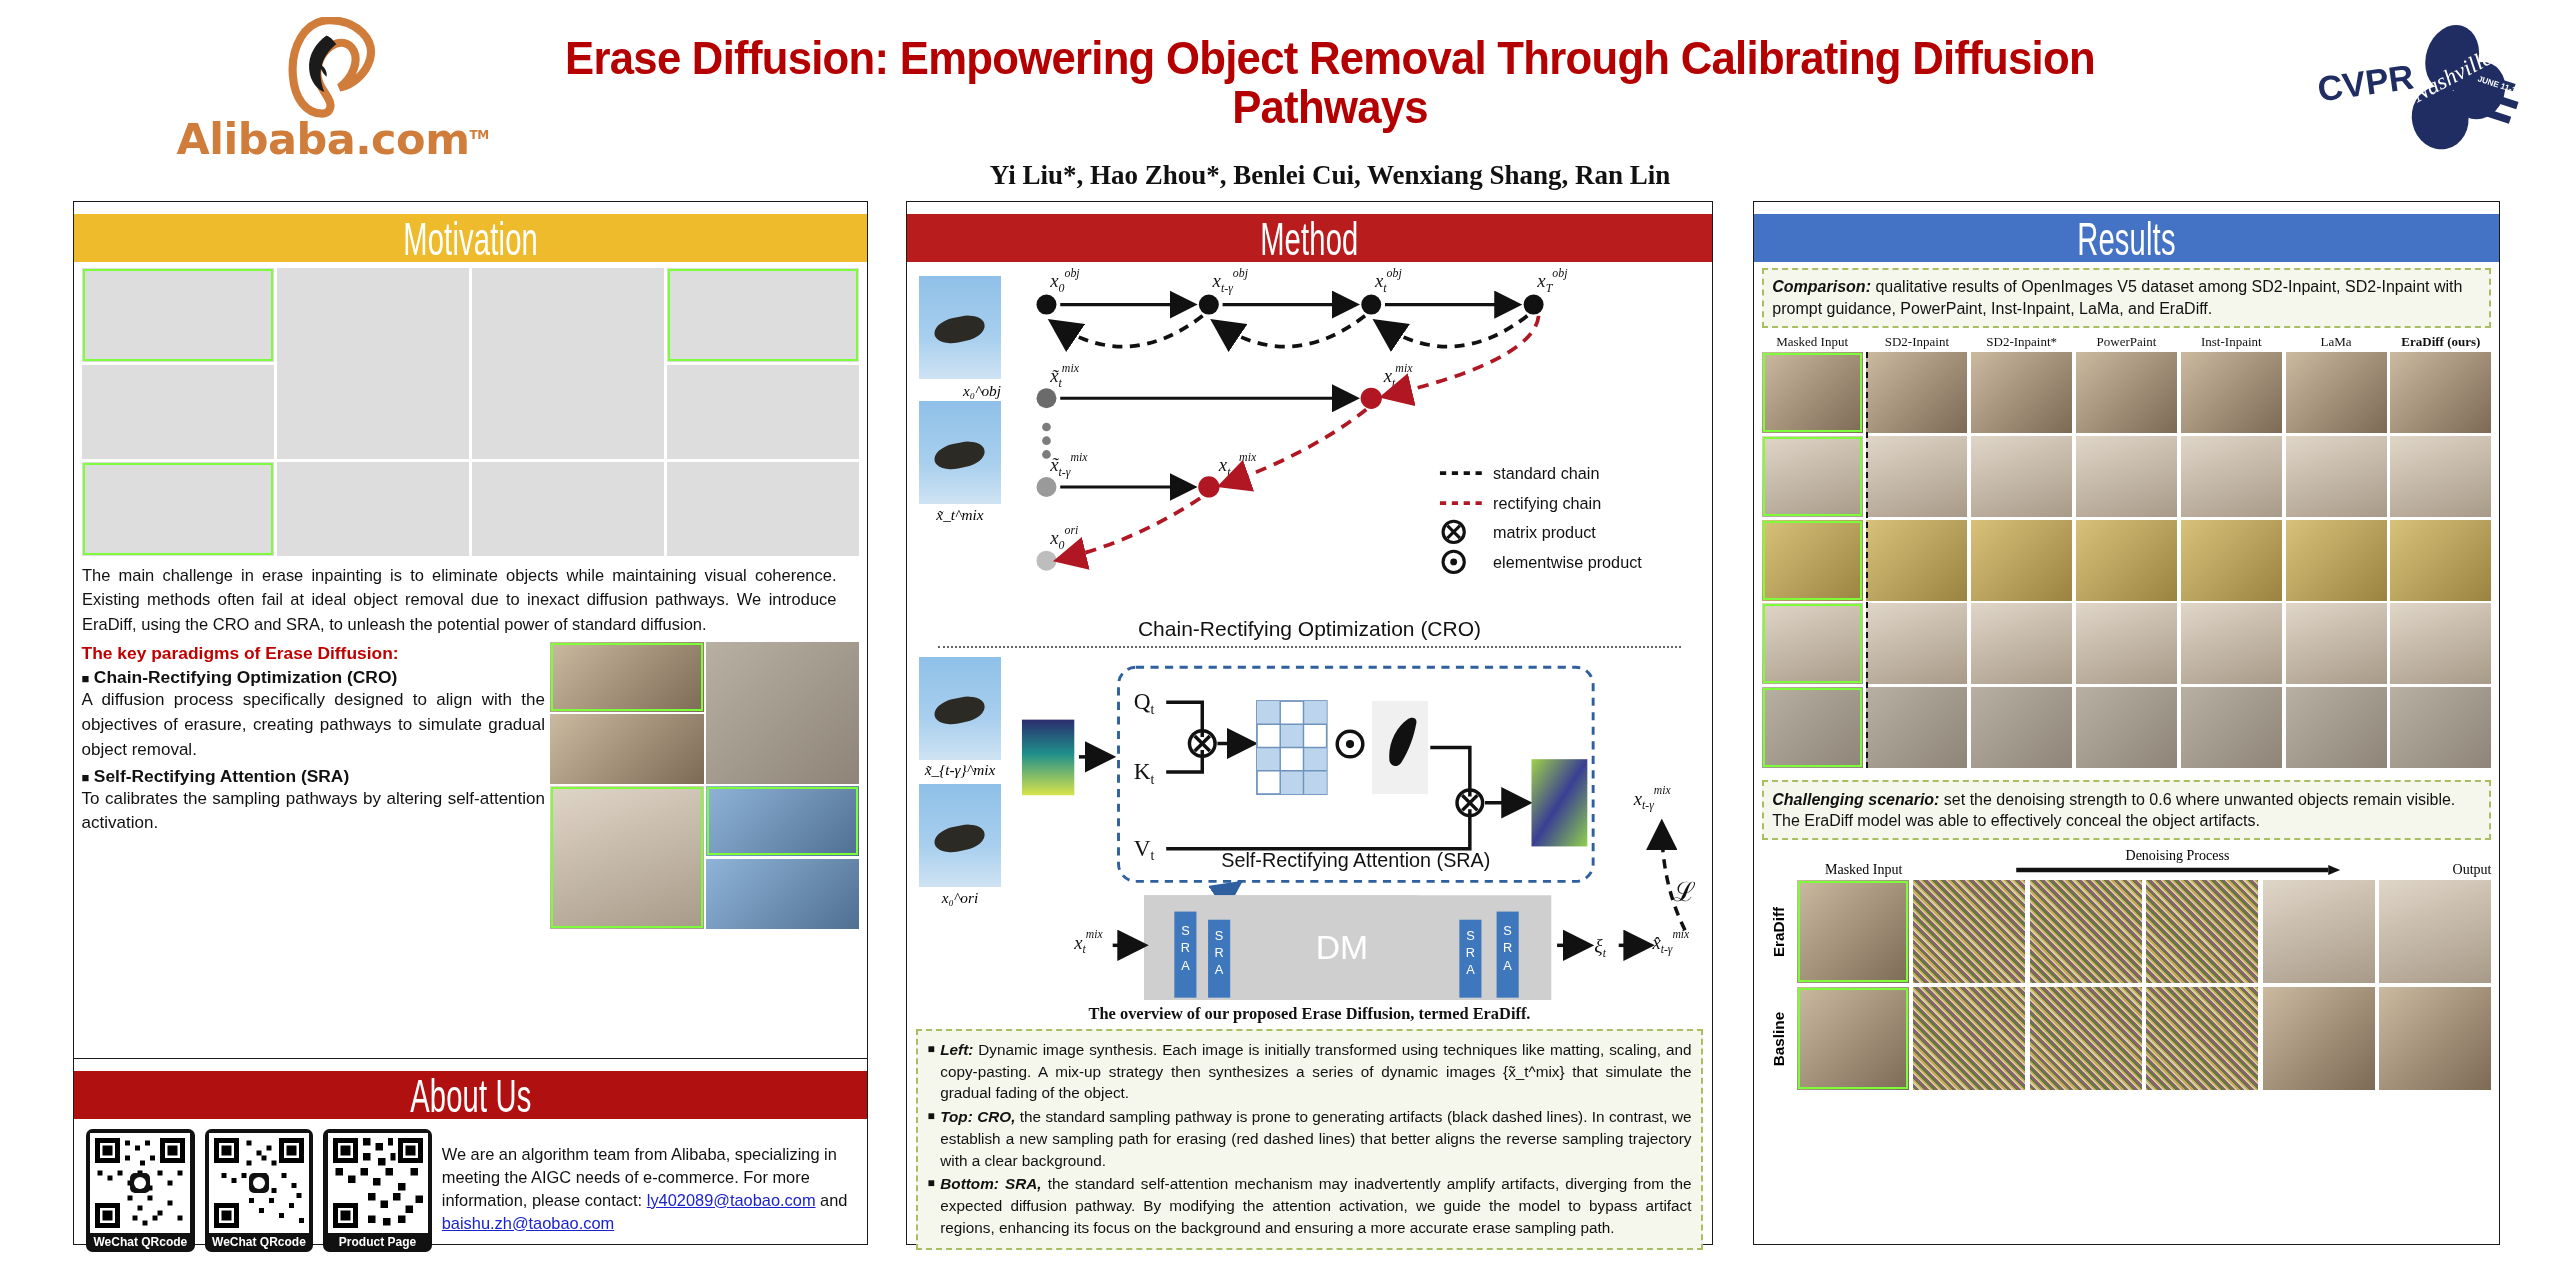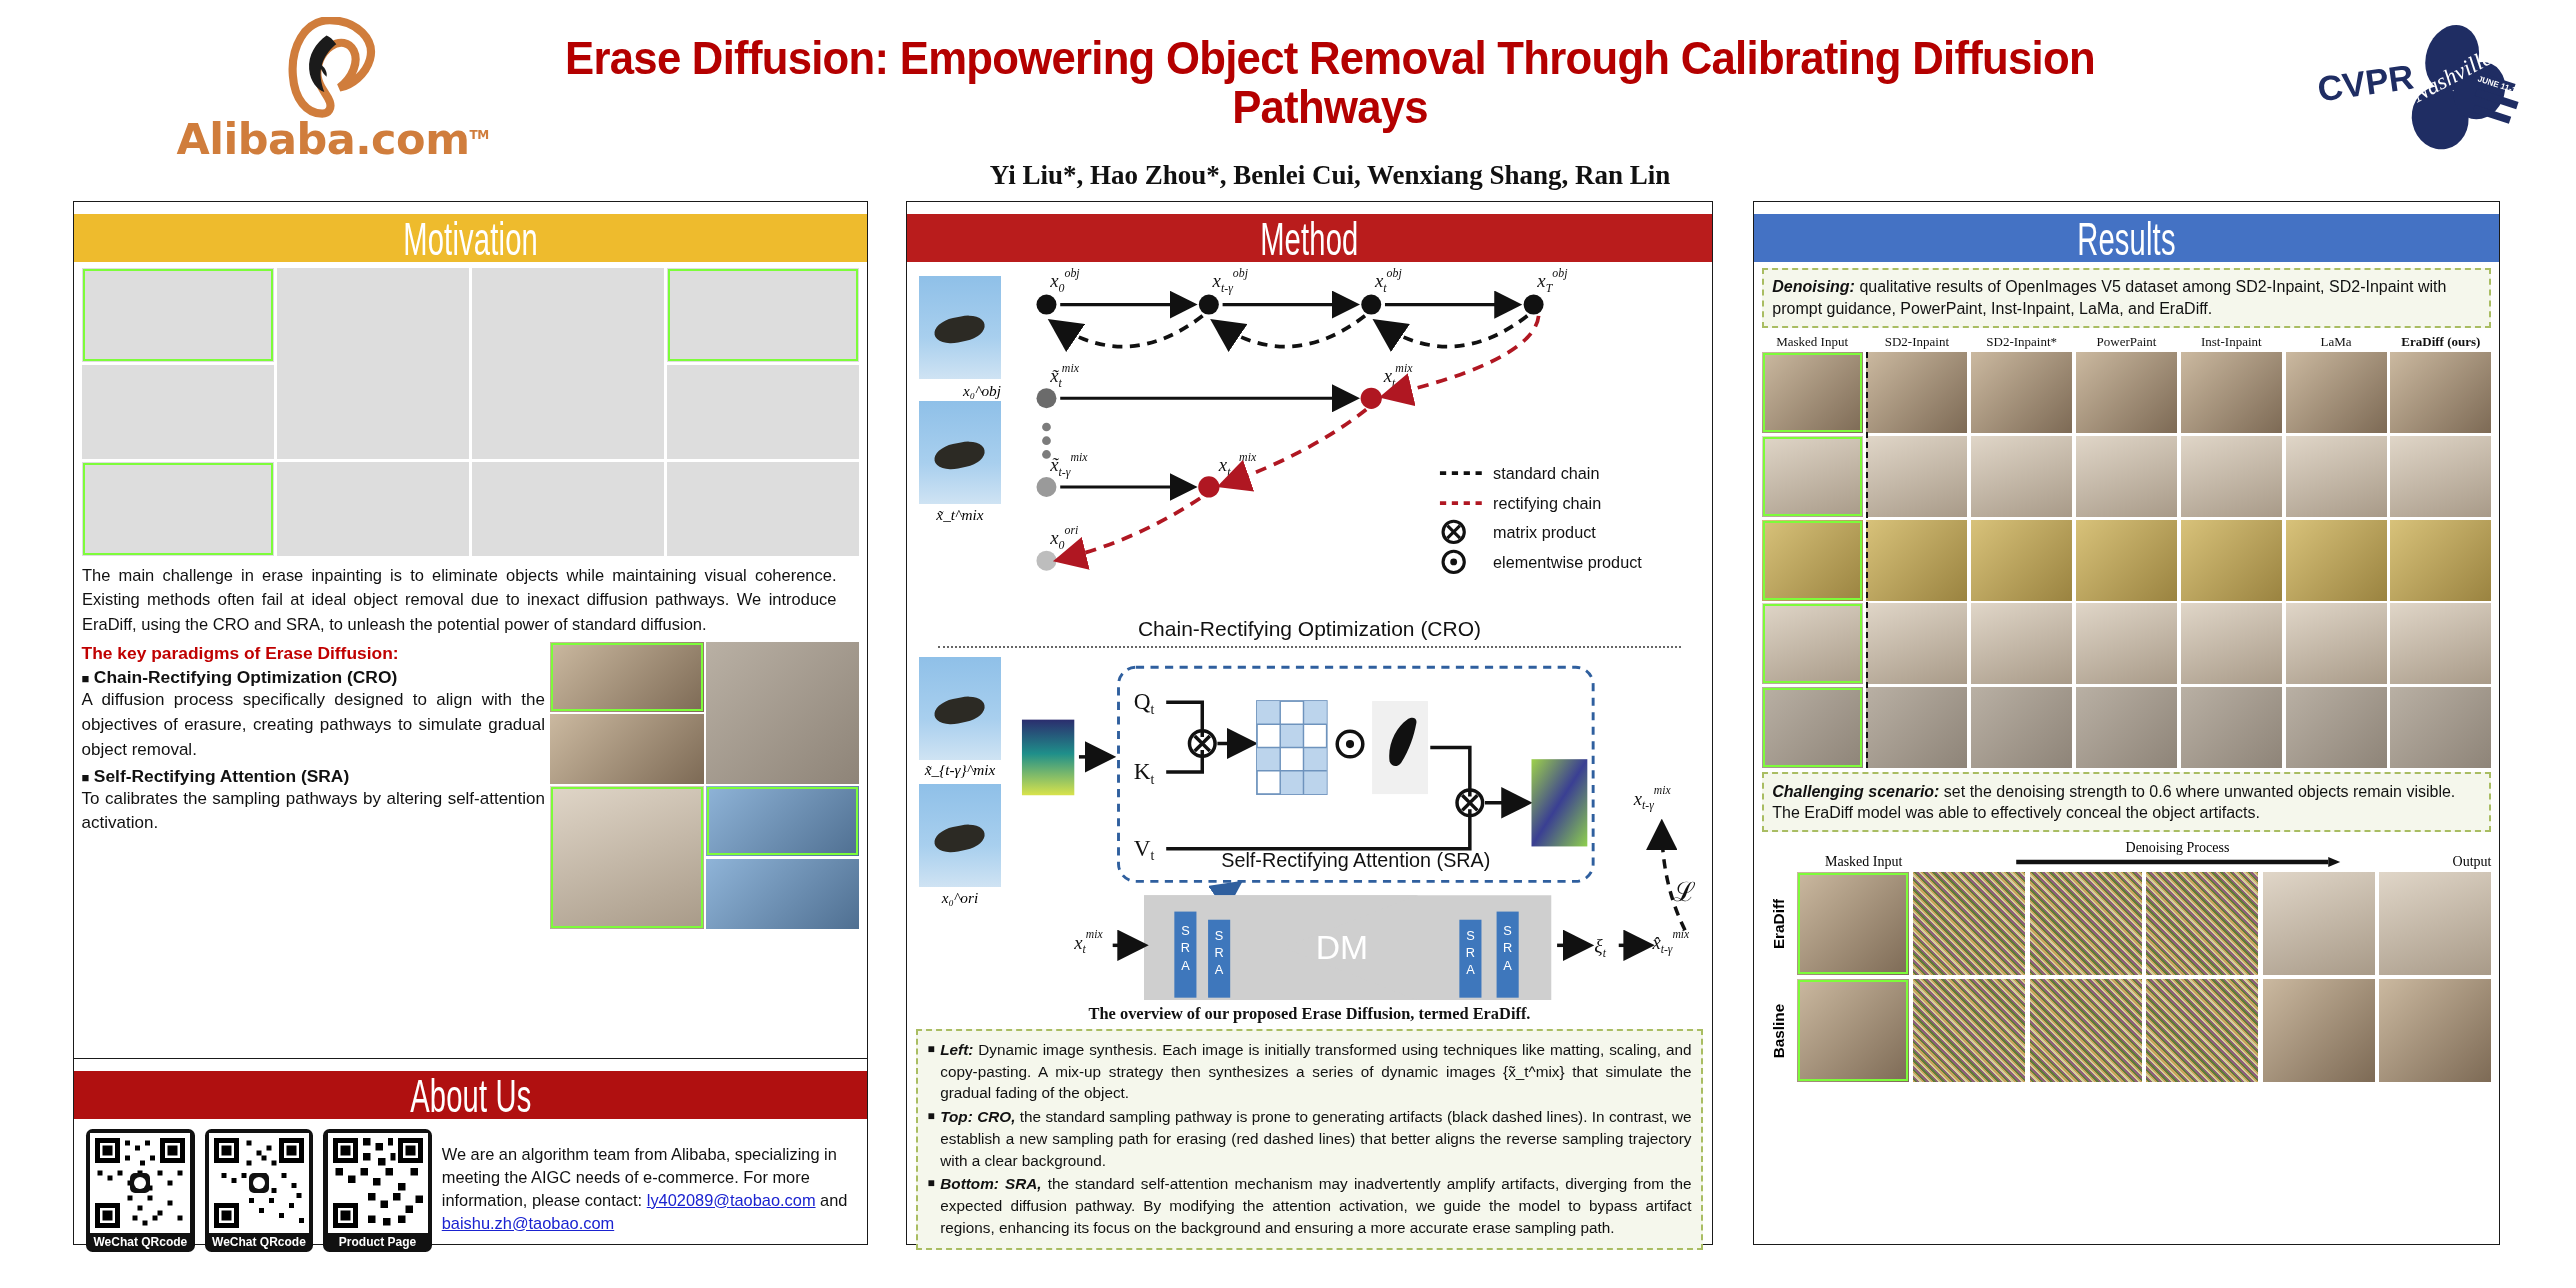--- a/index.html
+++ b/index.html
@@ -564,21 +564,21 @@
   </div>
 
   <div class="col col-3">
     <div class="sec-head head-results">
       <span>Results</span>
     </div>
 
     <div class="res-body">
 
       <div class="res-note">
-        <b><i>Denoising:</i></b><span> qualitative results of OpenImages V5 dataset among SD2-Inpaint, SD2-Inpaint with prompt guidance, PowerPaint, Inst-Inpaint, LaMa, and EraDiff.</span>
+        <b><i>Comparison:</i></b><span> qualitative results of OpenImages V5 dataset among SD2-Inpaint, SD2-Inpaint with prompt guidance, PowerPaint, Inst-Inpaint, LaMa, and EraDiff.</span>
       </div>
 
       <div class="res-cols" style="margin-top:6.5px;">
         <div class="res-colhead">Masked Input</div>
         <div class="res-colhead">SD2-Inpaint</div>
         <div class="res-colhead">SD2-Inpaint*</div>
         <div class="res-colhead">PowerPaint</div>
         <div class="res-colhead">Inst-Inpaint</div>
         <div class="res-colhead">LaMa</div>
         <div class="res-colhead" style="font-weight:bold;">EraDiff (ours)</div>
@@ -622,21 +622,21 @@
           <div class="res-cell ph"></div>
           <div class="res-cell ph"></div>
           <div class="res-cell ph"></div>
           <div class="res-cell ph"></div>
           <div class="res-cell ph"></div>
           <div class="res-cell ph"></div>
         </div>
         <div style="position:absolute;left:calc(100%/7 + 0.5px);top:0;bottom:0;border-left:2.7px dashed #111;"></div>
       </div>
 
-      <div class="res-note" style="margin-top:4px;">
+      <div class="res-note" style="margin-top:12px;">
         <b><i>Challenging scenario:</i></b><span> set the denoising strength to 0.6 where unwanted objects remain visible. The EraDiff model was able to effectively conceal the object artifacts.</span>
       </div>
 
       <div style="display:flex;align-items:flex-end;margin-top:7.6px;gap:4.4px;">
         <div style="width:59px;"></div>
         <div class="small-caption">Masked Input</div>
         <div style="flex:1;text-align:center;">
           <div class="small-caption">Denoising Process</div>
           <svg viewBox="0 0 600 22" style="width:100%;height:12px;">
             <line x1="4" y1="11" x2="576" y2="11" stroke="#111" stroke-width="8"></line>

